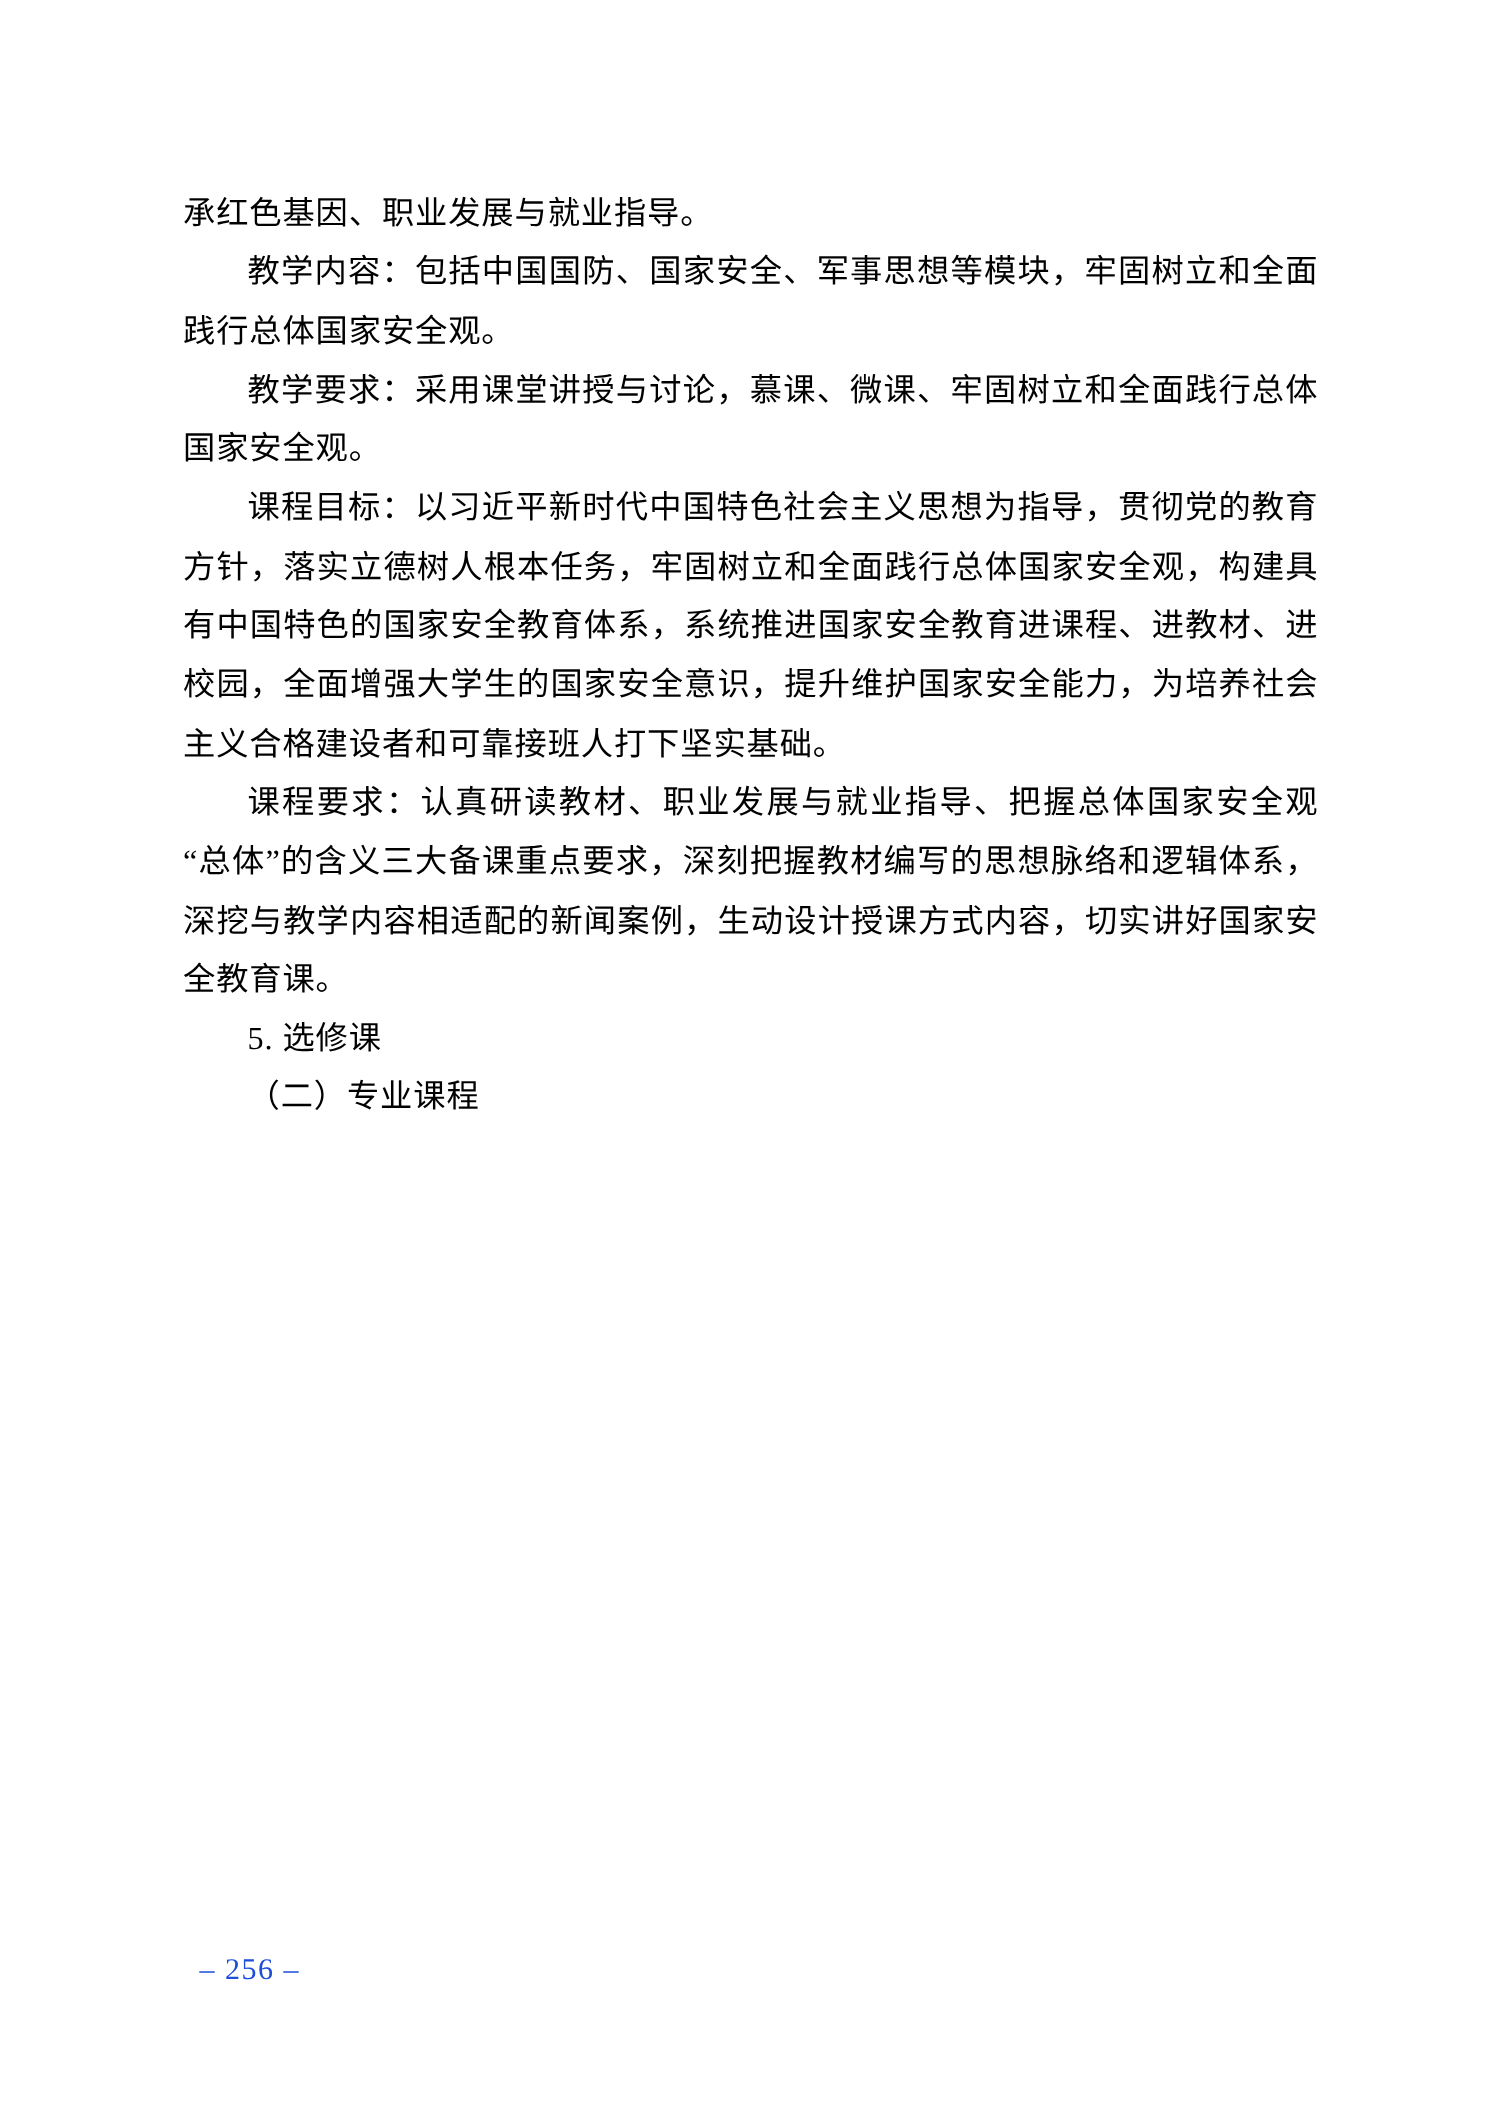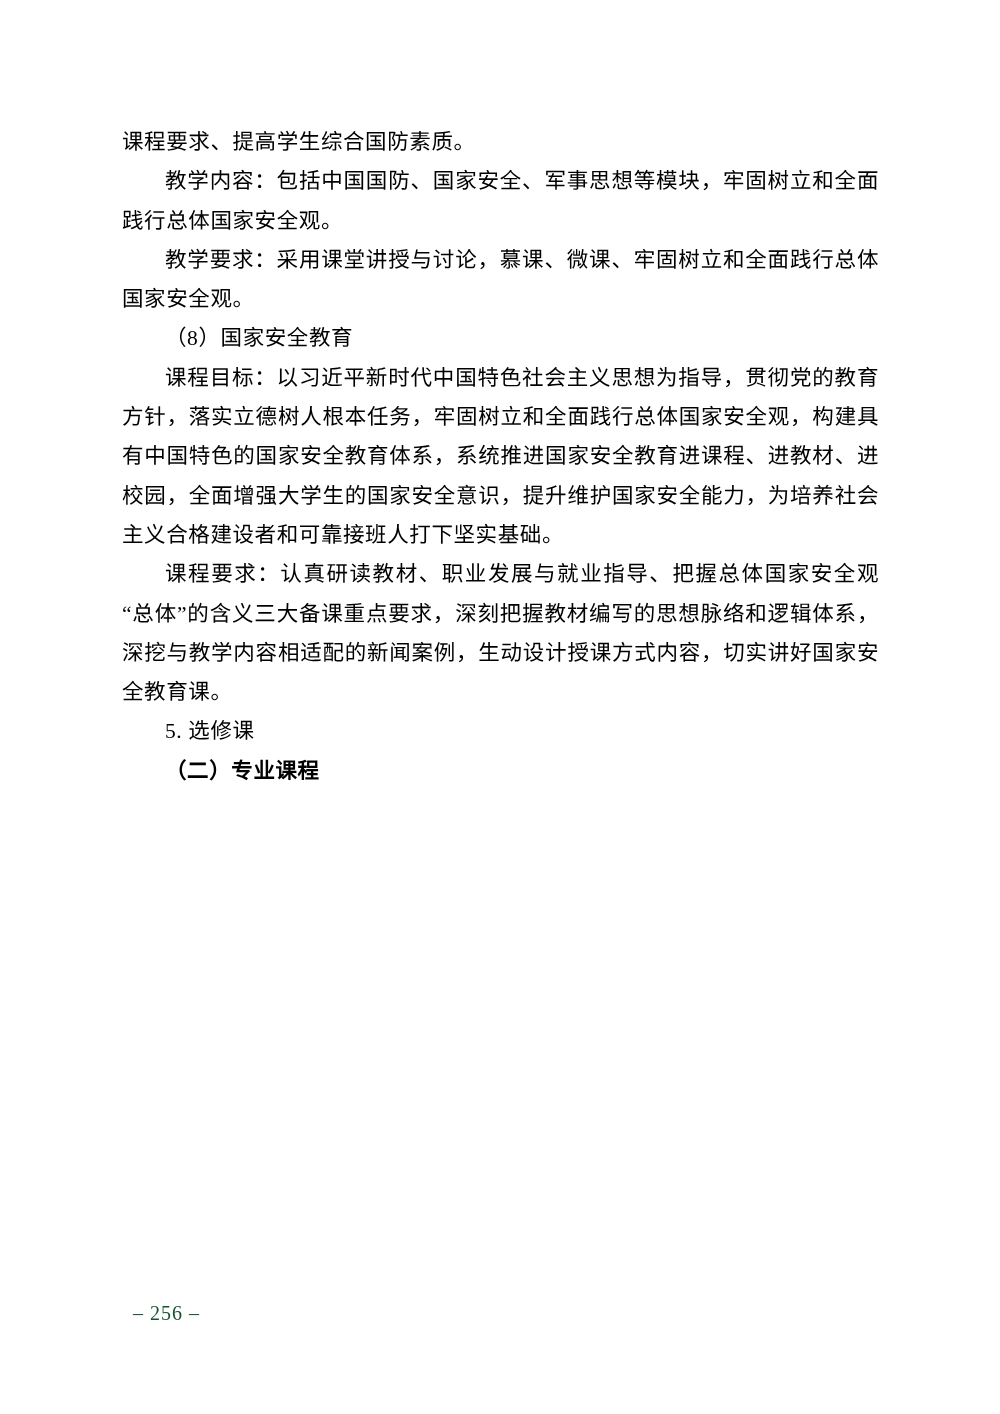--- a/index.html
+++ b/index.html
@@ -29,41 +29,40 @@
   }
   .text-block p {
     margin: 0;
     padding: 0;
     text-indent: 2em;
   }
   .text-block p.continuation {
     text-indent: 0;
   }
   .text-block p.bold-heading {
-    font-weight: 700;
+    font-weight: 400;
   }
   .page-number {
     position: absolute;
     left: 133px;
     top: 1302px;
     font-family: "Liberation Serif", "DejaVu Serif", serif;
     font-size: 20px;
     letter-spacing: 1px;
-    color: #14532d;
+    color: #1d4ed8;
   }
 </style>
 </head>
 <body>
 
 <div class="page">
   <div class="text-block">
-    <p class="continuation">课程要求、提高学生综合国防素质。</p>
+    <p class="continuation">承红色基因、职业发展与就业指导。</p>
     <p>教学内容：包括中国国防、国家安全、军事思想等模块，牢固树立和全面践行总体国家安全观。</p>
     <p>教学要求：采用课堂讲授与讨论，慕课、微课、牢固树立和全面践行总体国家安全观。</p>
-    <p>（8）国家安全教育</p>
     <p>课程目标：以习近平新时代中国特色社会主义思想为指导，贯彻党的教育方针，落实立德树人根本任务，牢固树立和全面践行总体国家安全观，构建具有中国特色的国家安全教育体系，系统推进国家安全教育进课程、进教材、进校园，全面增强大学生的国家安全意识，提升维护国家安全能力，为培养社会主义合格建设者和可靠接班人打下坚实基础。</p>
     <p>课程要求：认真研读教材、职业发展与就业指导、把握总体国家安全观“总体”的含义三大备课重点要求，深刻把握教材编写的思想脉络和逻辑体系，深挖与教学内容相适配的新闻案例，生动设计授课方式内容，切实讲好国家安全教育课。</p>
     <p>5. 选修课</p>
     <p class="bold-heading">（二）专业课程</p>
   </div>
 
   <div class="page-number">– 256 –</div>
 </div>
 
 </body></html>

